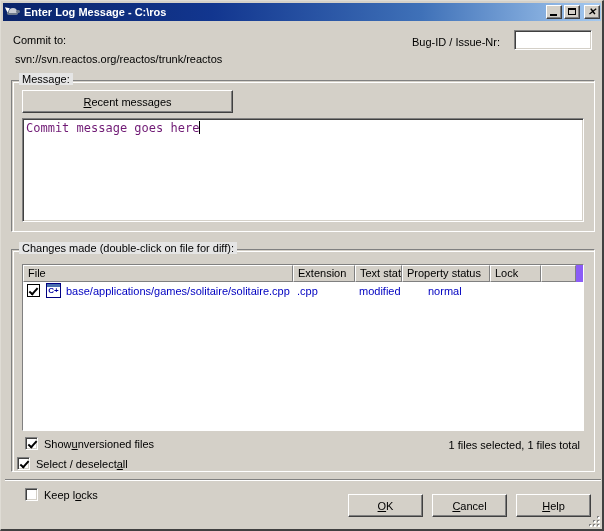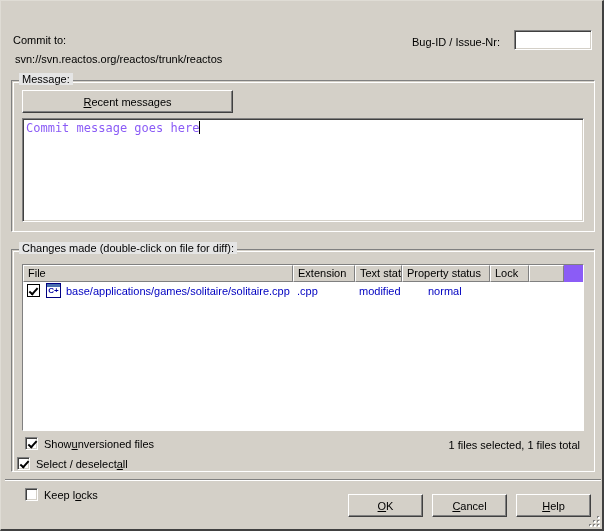--- a/index.html
+++ b/index.html
@@ -229,21 +229,21 @@
 
   
   #message-edit {
     position: absolute;
     overflow: hidden;
     padding: 2px 3px;
   }
   #message-text {
     font-family: "DejaVu Sans Mono", "Liberation Mono", monospace;
     font-size: 12px;
-    color: #8b5cf6;
+    color: #701a75;
     white-space: pre;
     line-height: 15px;
     display: inline;
   }
   #caret {
     display: inline-block;
     width: 1px;
     height: 13px;
     background: #000000;
     vertical-align: -2px;
@@ -358,20 +358,39 @@
   .gw { background: #ffffff; }
   .gg { background: #808080; }
 
   .underline { text-decoration: underline; }
 </style>
 </head>
 <body>
 
 <div id="window">
 
+  <div id="titlebar">
+    <span class="title-icon">
+      <span class="tortoise-body"></span>
+      <span class="tortoise-shell"></span>
+      <span class="tortoise-head"></span>
+      <span class="tortoise-arrow"></span>
+    </span>
+    <span id="title-text">Enter Log Message - C:\ros</span>
+    <span id="titlebar-spacer"></span>
+    <span class="caption-btn">
+        <i class="cb-min"></i>
+      </span>
+    <span class="caption-btn">
+        <i class="cb-max"></i>
+      </span>
+    <span class="caption-btn close-btn">
+        <i class="cb-x">✕</i>
+      </span>
+  </div>
 
   <div class="lbl" style="left:12px; top:33px;">Commit to:</div>
   <div class="lbl" style="left:14px; top:52px;">svn://svn.reactos.org/reactos/trunk/reactos</div>
 
   <div class="lbl" style="left:411px; top:35px;">Bug-ID / Issue-Nr:</div>
   <input class="sunken" id="bugid-input" type="text" style="position: absolute; left: 513px; top: 29px; width: 78px; height: 20px; font-family: &quot;Liberation Sans&quot;, sans-serif; font-size: 11px; padding: 0px 3px; outline: none;" value="">
 
   <div class="groupbox" style="left:10px; top:79px; width:584px; height:152px;"></div>
   <div class="groupbox-title" style="left:18px; top:72px;">Message:</div>
 
@@ -386,21 +405,21 @@
 
   <div class="groupbox" style="left:10px; top:248px; width:584px; height:223px;"></div>
   <div class="groupbox-title" style="left:18px; top:241px;">Changes made (double-click on file for diff):</div>
 
   <div class="sunken" id="filelist" style="left:21px; top:263px; width:562px; height:167px;">
     <div id="list-header">
         <div class="hcell" style="width: 270px;">File</div>
         <div class="hcell" style="width: 62px;">Extension</div>
         <div class="hcell" style="width: 47px;">Text status</div>
         <div class="hcell" style="width: 88px;">Property status</div>
-        <div class="hcell" style="width: 39px;">Lock</div>
+        <div class="hcell" style="width: 51px;">Lock</div>
         <div class="hcell" style="width: 35px;"></div>
       </div>
     <div id="list-body">
         <div class="file-row">
           <div class="cell" style="width: 270px; display: flex; align-items: center; padding-left: 4px; box-sizing: border-box;">
             <span class="row-check"></span>
             <span class="cpp-icon" style="margin-left: 6px;">
               <span class="cpp-top"></span>
               <span class="cpp-txt">C+</span>
             </span>

